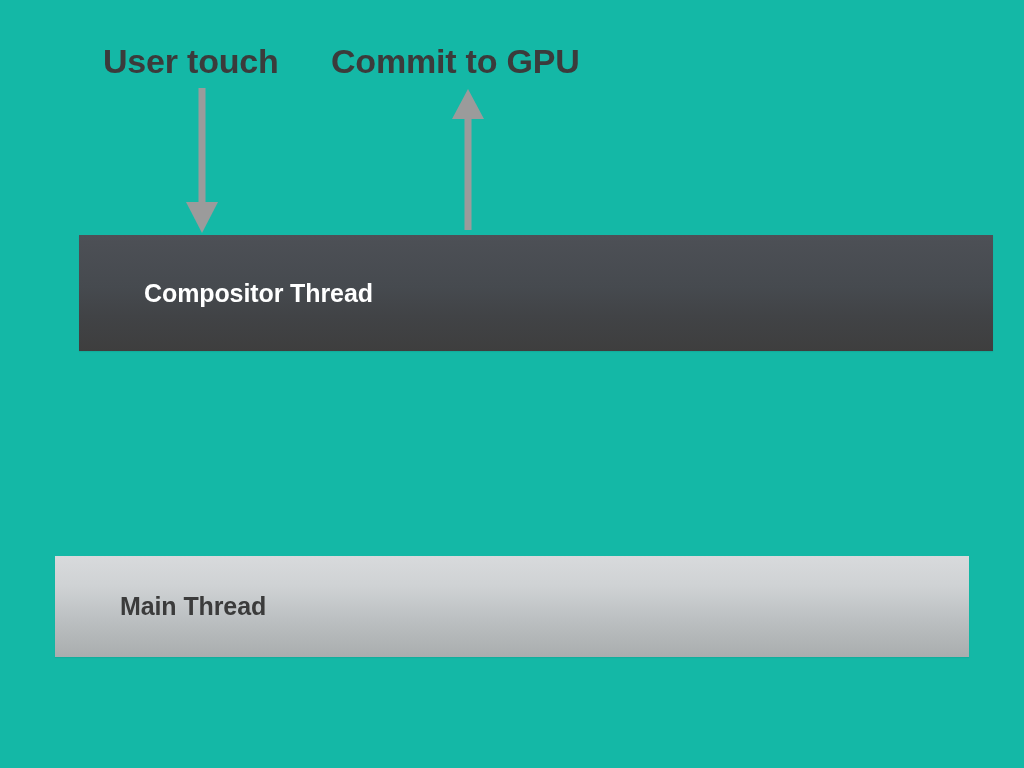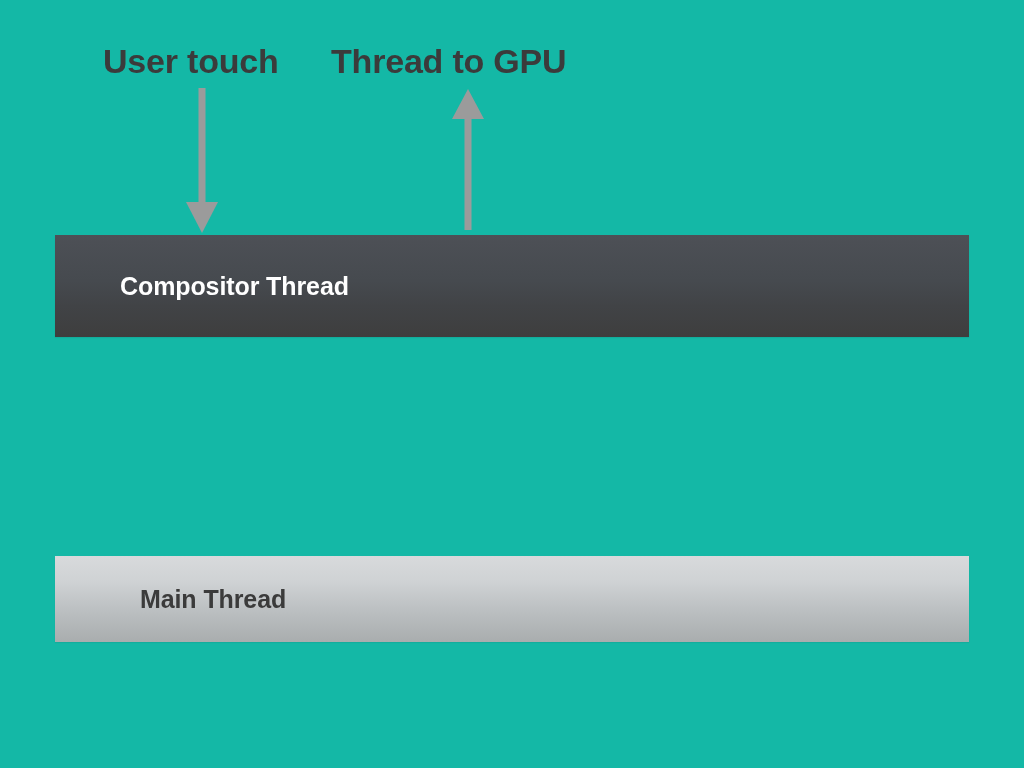--- a/index.html
+++ b/index.html
@@ -69,47 +69,47 @@
     font-size: 25px;
     font-weight: bold;
     letter-spacing: -0.1px;
     line-height: 1;
     padding-left: 65px;
     white-space: nowrap;
   }
 
   #bar-compositor-thread {
     top: 235px;
-    height: 102px;
+    height: 116px;
     background: linear-gradient(to bottom, #4d5056 0%, #464a4f 45%, #414346 70%, #3e3e3e 100%);
     box-shadow: 0 1px 1px rgba(0,0,0,0.06);
+    margin-left: 24px;
   }
   #bar-compositor-thread .thread-bar-label {
     color: #ffffff;
   }
 
   #bar-main-thread {
     top: 556px;
-    height: 86px;
+    height: 101px;
     background: linear-gradient(to bottom, #d8dadc 0%, #cfd2d4 30%, #bcc0c2 62%, #a9adae 100%);
     box-shadow: 0 1px 1px rgba(0,0,0,0.05);
-    padding-left: 20px;
   }
   #bar-main-thread .thread-bar-label {
     color: #3b3b3b;
   }
 </style>
 </head>
 <body>
 
 <div id="canvas">
 
   <div id="label-user-touch" class="annotation-label">User touch</div>
 
-  <div id="label-commit-gpu" class="annotation-label">Thread to GPU</div>
+  <div id="label-commit-gpu" class="annotation-label">Commit to GPU</div>
 
   <svg id="arrow-user-touch" class="arrow" viewBox="0 0 40 146" xmlns="http://www.w3.org/2000/svg">
     <rect x="16.5" y="0" width="7" height="118" fill="#9b9b9b"></rect>
     <polygon points="4,114 36,114 20,145" fill="#9b9b9b"></polygon>
   </svg>
 
   <svg id="arrow-commit-gpu" class="arrow" viewBox="0 0 40 142" xmlns="http://www.w3.org/2000/svg">
     <polygon points="20,1 36,31 4,31" fill="#9b9b9b"></polygon>
     <rect x="16.5" y="28" width="7" height="114" fill="#9b9b9b"></rect>
   </svg>

